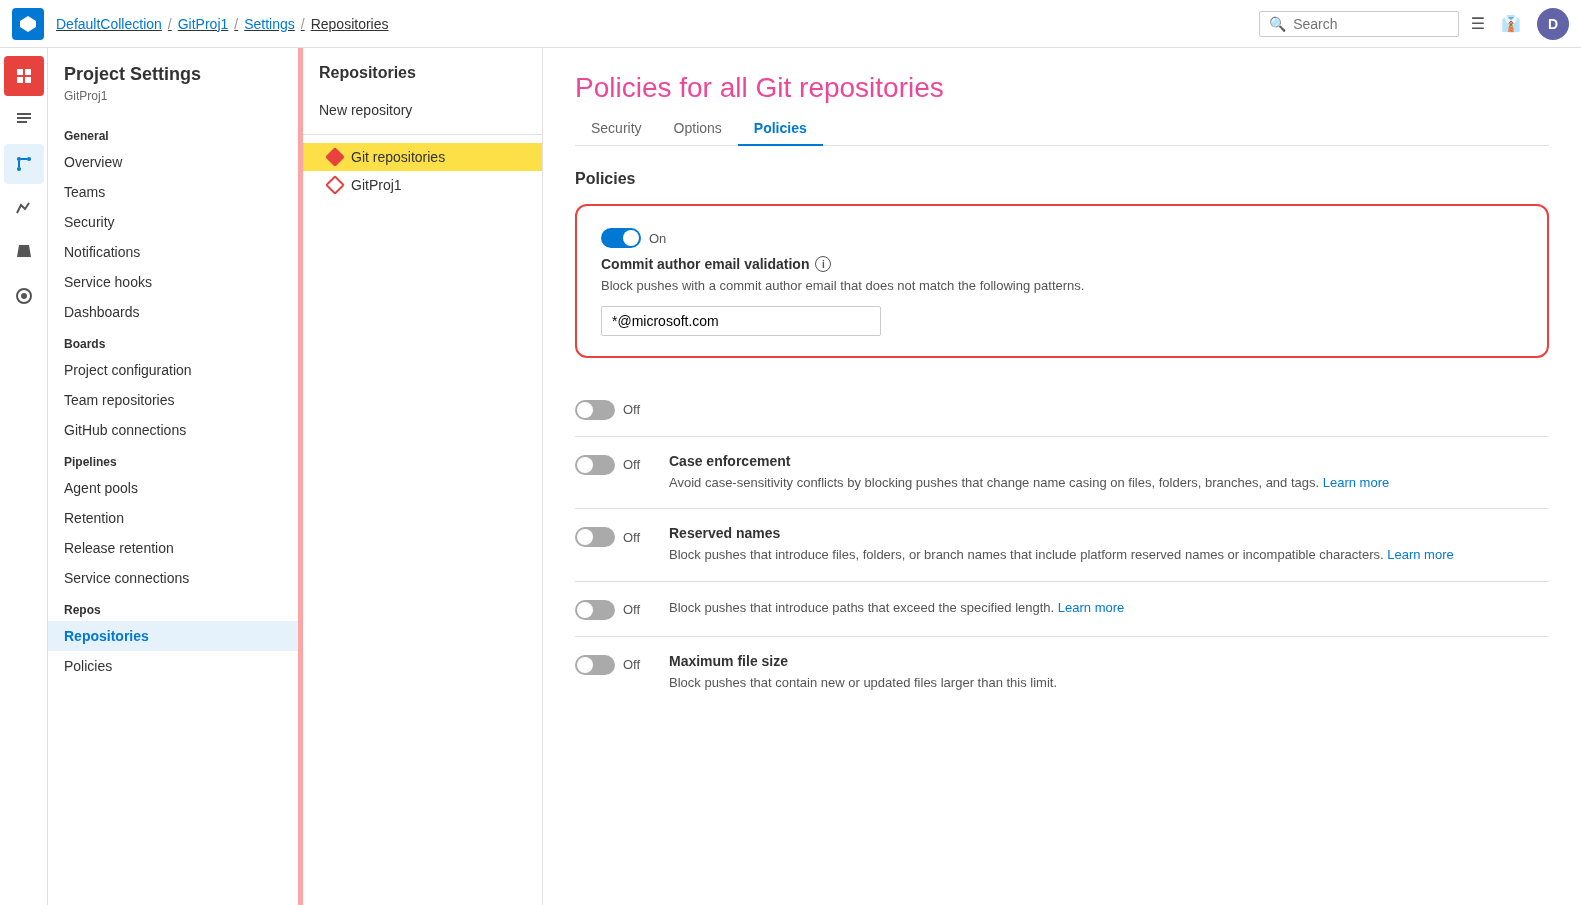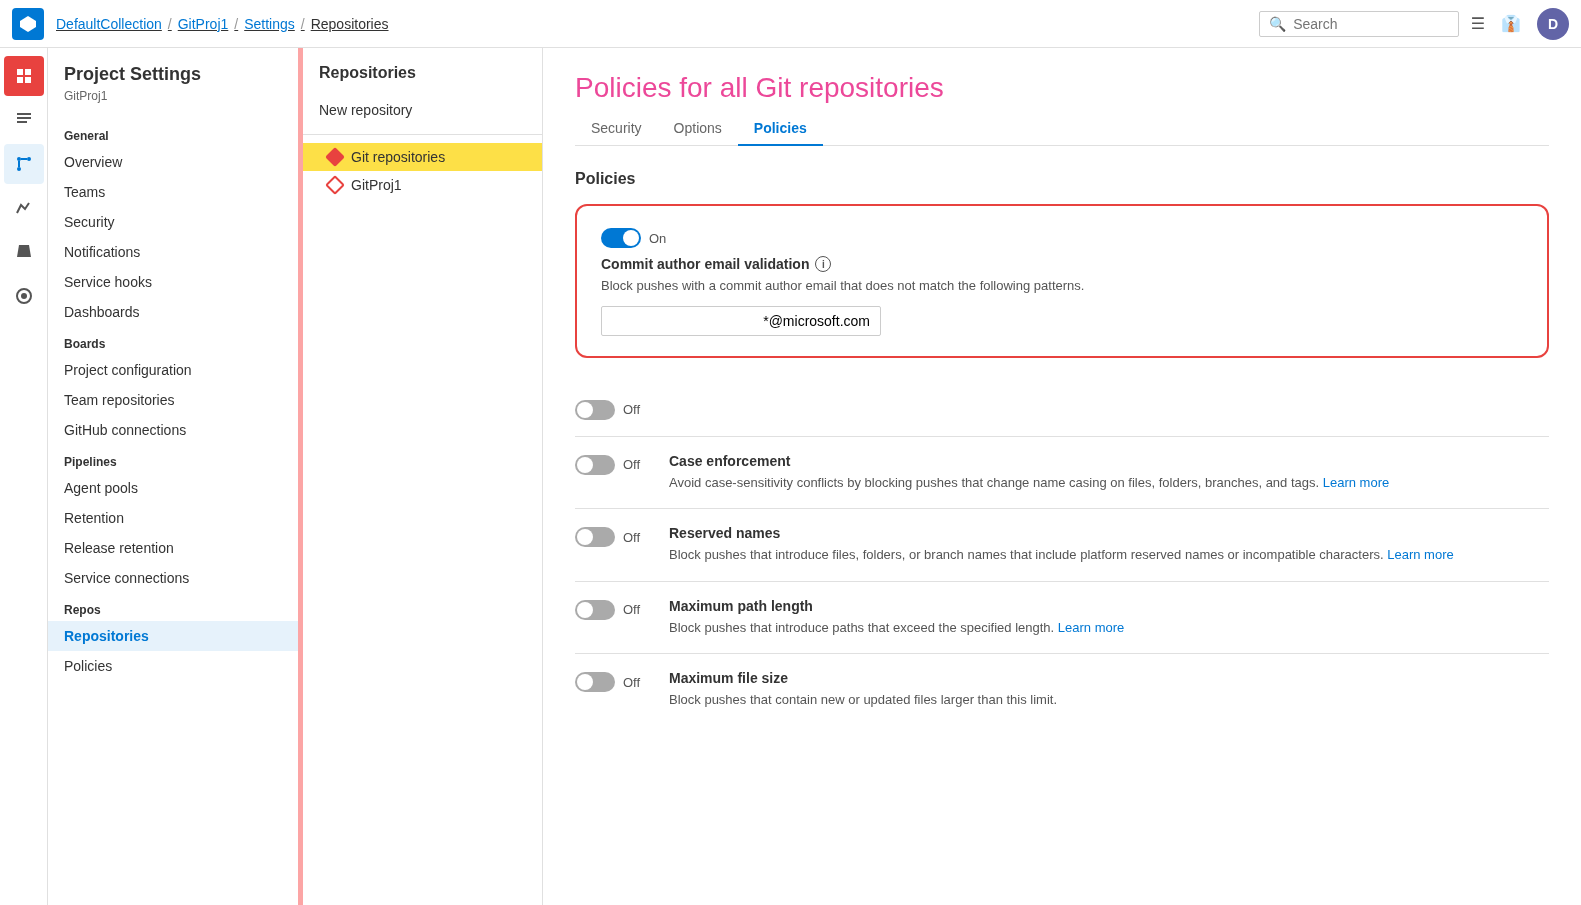--- a/index.html
+++ b/index.html
@@ -121,21 +121,21 @@
     .toggle.off .toggle-thumb { left: 2px; }
     .toggle-label { font-size: 13px; color: #555; }
 
     .policy-info { flex: 1; }
     .policy-title { font-size: 14px; font-weight: 600; color: #333; margin-bottom: 4px; display: flex; align-items: flex-end; gap: 6px; }
     .policy-desc { font-size: 13px; color: #555; line-height: 1.5; }
     .policy-link { color: #0078d4; text-decoration: none; cursor: pointer; }
 
     .email-input {
       margin-top: 10px; border: 1px solid #ccc; border-radius: 2px;
-      padding: 6px 10px; font-size: 14px; width: 280px; outline: none; text-align: right;
+      padding: 6px 10px; font-size: 14px; width: 280px; outline: none;
     }
 
     .info-icon {
       display: inline-flex; align-items: center; justify-content: center;
       width: 16px; height: 16px; border-radius: 50%; border: 1.5px solid #555;
       font-size: 10px; color: #555; cursor: pointer; flex-shrink: 0;
     }
 
     
     ::-webkit-scrollbar { width: 6px; }
@@ -327,21 +327,20 @@
       </div>
 
       <div class="policy-row">
         <div class="toggle-container">
           <div class="toggle off">
             <div class="toggle-thumb"></div>
           </div>
           <span class="toggle-label">Off</span>
         </div>
         <div class="policy-info">
-          <div class="policy-title">Maximum path length</div>
           <div class="policy-desc">Block pushes that introduce paths that exceed the specified length. <a class="policy-link">Learn more</a></div>
         </div>
       </div>
 
       <div class="policy-row">
         <div class="toggle-container">
           <div class="toggle off">
             <div class="toggle-thumb"></div>
           </div>
           <span class="toggle-label">Off</span>

